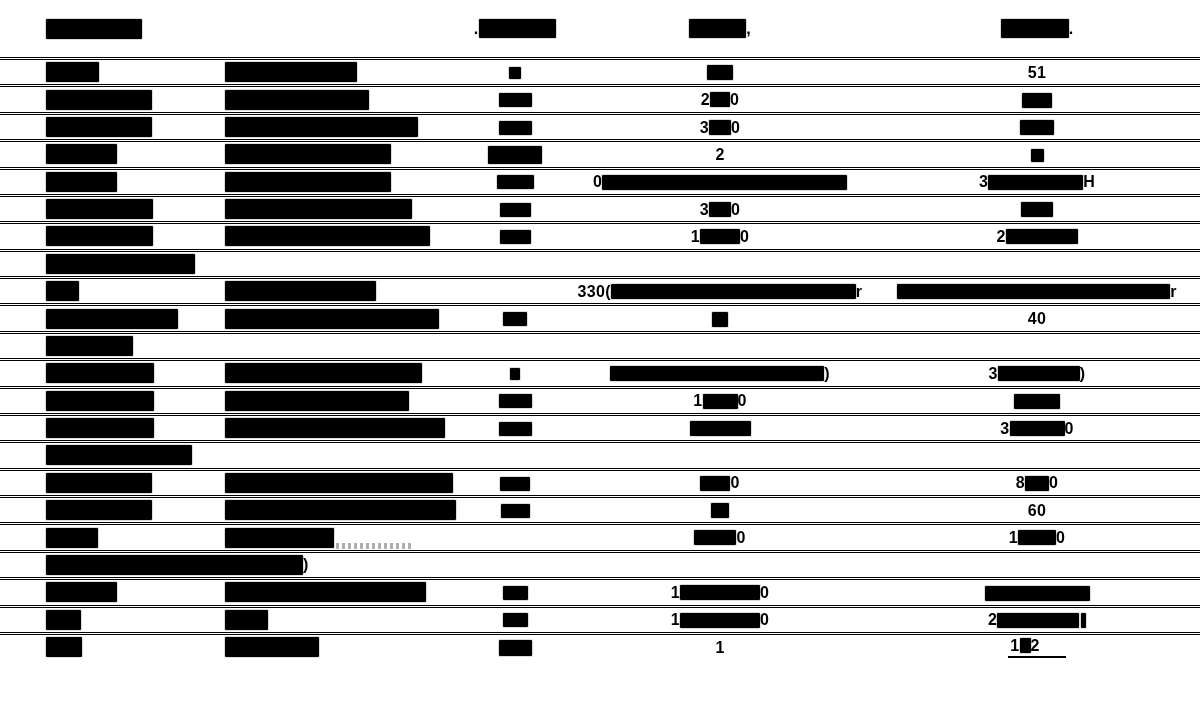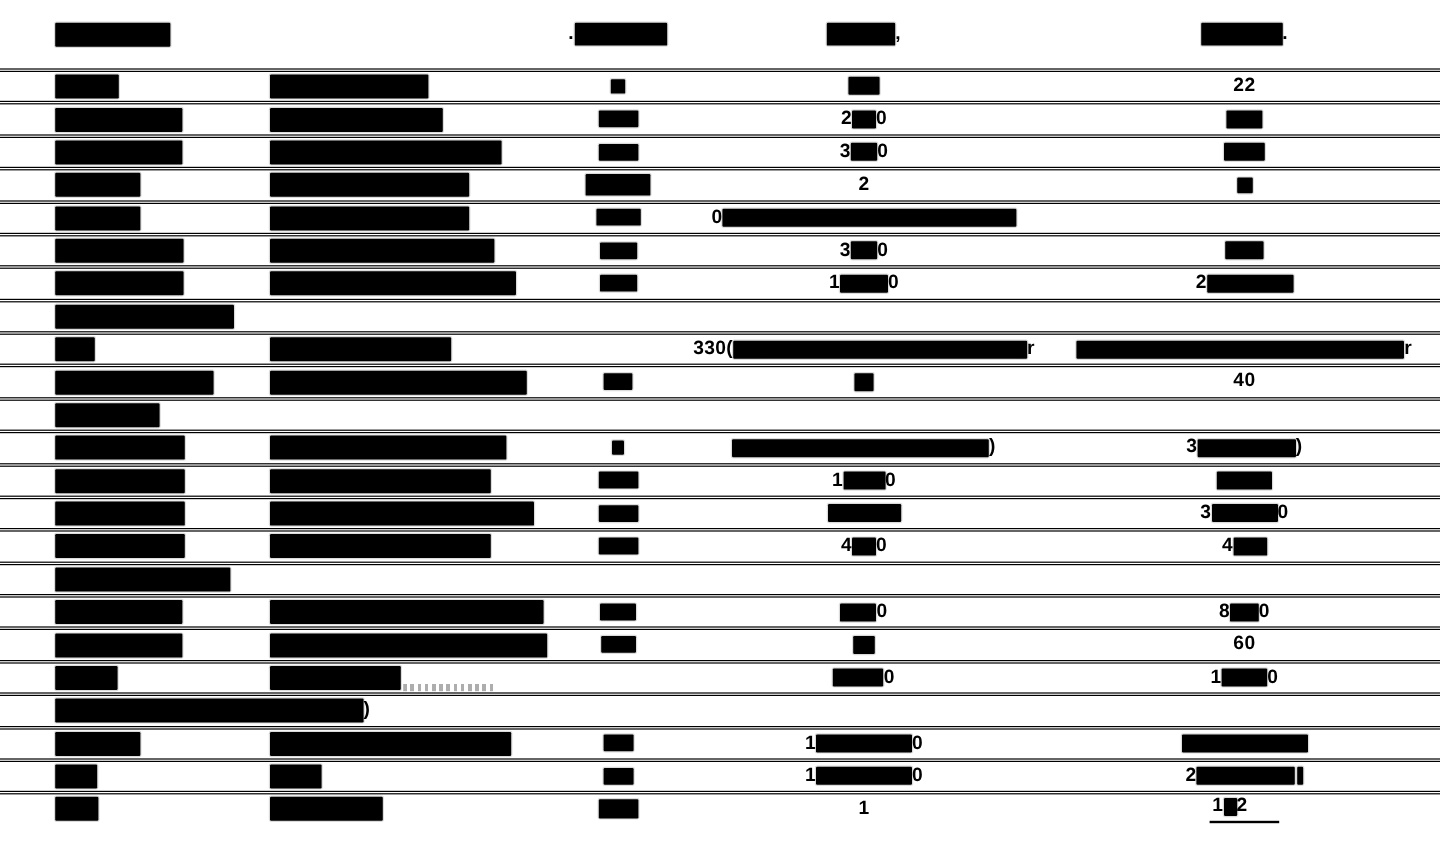--- a/index.html
+++ b/index.html
@@ -45,21 +45,21 @@
         <div class="cell c1"></div>
         <div class="cell c2"><span class="txt">.</span><span class="sp" style="width: 1px;"></span><span class="bar" style="width: 77px; height: 19px;"></span></div>
         <div class="cell c3"><span class="bar" style="width: 57px; height: 19px;"></span><span class="txt">,</span></div>
         <div class="cell c4"><span class="bar" style="width: 68px; height: 19px;"></span><span class="txt">.</span></div>
       </div>
       <div class="trow">
         <div class="cell c0"><span class="bar" style="width: 53px; height: 20px;"></span></div>
         <div class="cell c1"><span class="bar" style="width: 132px; height: 20px;"></span></div>
         <div class="cell c2"><span class="bar" style="width: 12px; height: 12px;"></span></div>
         <div class="cell c3"><span class="bar" style="width: 26px; height: 15px;"></span></div>
-        <div class="cell c4"><span class="txt">22</span></div>
+        <div class="cell c4"><span class="txt">51</span></div>
       </div>
       <div class="trow">
         <div class="cell c0"><span class="bar" style="width: 106px; height: 20px;"></span></div>
         <div class="cell c1"><span class="bar" style="width: 144px; height: 20px;"></span></div>
         <div class="cell c2"><span class="bar" style="width: 33px; height: 14px;"></span></div>
         <div class="cell c3"><span class="txt">2</span><span class="bar" style="width: 20px; height: 15px;"></span><span class="txt">0</span></div>
         <div class="cell c4"><span class="bar" style="width: 30px; height: 15px;"></span></div>
       </div>
       <div class="trow">
         <div class="cell c0"><span class="bar" style="width: 106px; height: 20px;"></span></div>
@@ -73,20 +73,21 @@
         <div class="cell c1"><span class="bar" style="width: 166px; height: 20px;"></span></div>
         <div class="cell c2"><span class="bar" style="width: 54px; height: 18px;"></span></div>
         <div class="cell c3"><span class="txt">2</span></div>
         <div class="cell c4"><span class="bar" style="width: 13px; height: 13px;"></span></div>
       </div>
       <div class="trow">
         <div class="cell c0"><span class="bar" style="width: 71px; height: 20px;"></span></div>
         <div class="cell c1"><span class="bar" style="width: 166px; height: 20px;"></span></div>
         <div class="cell c2"><span class="bar" style="width: 37px; height: 14px;"></span></div>
         <div class="cell c3"><span class="txt">0</span><span class="bar" style="width: 245px; height: 15px;"></span></div>
+        <div class="cell c4"><span class="txt">3</span><span class="bar" style="width: 95px; height: 15px;"></span><span class="txt">H</span></div>
       </div>
       <div class="trow">
         <div class="cell c0"><span class="bar" style="width: 107px; height: 20px;"></span></div>
         <div class="cell c1"><span class="bar" style="width: 187px; height: 20px;"></span></div>
         <div class="cell c2"><span class="bar" style="width: 31px; height: 14px;"></span></div>
         <div class="cell c3"><span class="txt">3</span><span class="bar" style="width: 22px; height: 15px;"></span><span class="txt">0</span></div>
         <div class="cell c4"><span class="bar" style="width: 32px; height: 15px;"></span></div>
       </div>
       <div class="trow">
         <div class="cell c0"><span class="bar" style="width: 107px; height: 20px;"></span></div>
@@ -129,27 +130,20 @@
         <div class="cell c3"><span class="txt">1</span><span class="bar" style="width: 35px; height: 15px;"></span><span class="txt">0</span></div>
         <div class="cell c4"><span class="bar" style="width: 46px; height: 15px;"></span></div>
       </div>
       <div class="trow">
         <div class="cell c0"><span class="bar" style="width: 108px; height: 20px;"></span></div>
         <div class="cell c1"><span class="bar" style="width: 220px; height: 20px;"></span></div>
         <div class="cell c2"><span class="bar" style="width: 33px; height: 14px;"></span></div>
         <div class="cell c3"><span class="bar" style="width: 61px; height: 15px;"></span></div>
         <div class="cell c4"><span class="txt">3</span><span class="bar" style="width: 55px; height: 15px;"></span><span class="txt">0</span></div>
       </div>
-      <div class="trow">
-        <div class="cell c0"><span class="bar" style="width: 108px; height: 20px;"></span></div>
-        <div class="cell c1"><span class="bar" style="width: 184px; height: 20px;"></span></div>
-        <div class="cell c2"><span class="bar" style="width: 33px; height: 14px;"></span></div>
-        <div class="cell c3"><span class="txt">4</span><span class="bar" style="width: 20px; height: 15px;"></span><span class="txt">0</span></div>
-        <div class="cell c4"><span class="txt">4</span><span class="bar" style="width: 28px; height: 15px;"></span></div>
-      </div>
       <div class="span-row">
         <span class="bar" style="width: 146px; height: 20px;"></span>
       </div>
       <div class="trow">
         <div class="cell c0"><span class="bar" style="width: 106px; height: 20px;"></span></div>
         <div class="cell c1"><span class="bar" style="width: 228px; height: 20px;"></span></div>
         <div class="cell c2"><span class="bar" style="width: 30px; height: 14px;"></span></div>
         <div class="cell c3"><span class="bar" style="width: 30px; height: 15px;"></span><span class="txt">0</span></div>
         <div class="cell c4"><span class="txt">8</span><span class="bar" style="width: 24px; height: 15px;"></span><span class="txt">0</span></div>
       </div>

